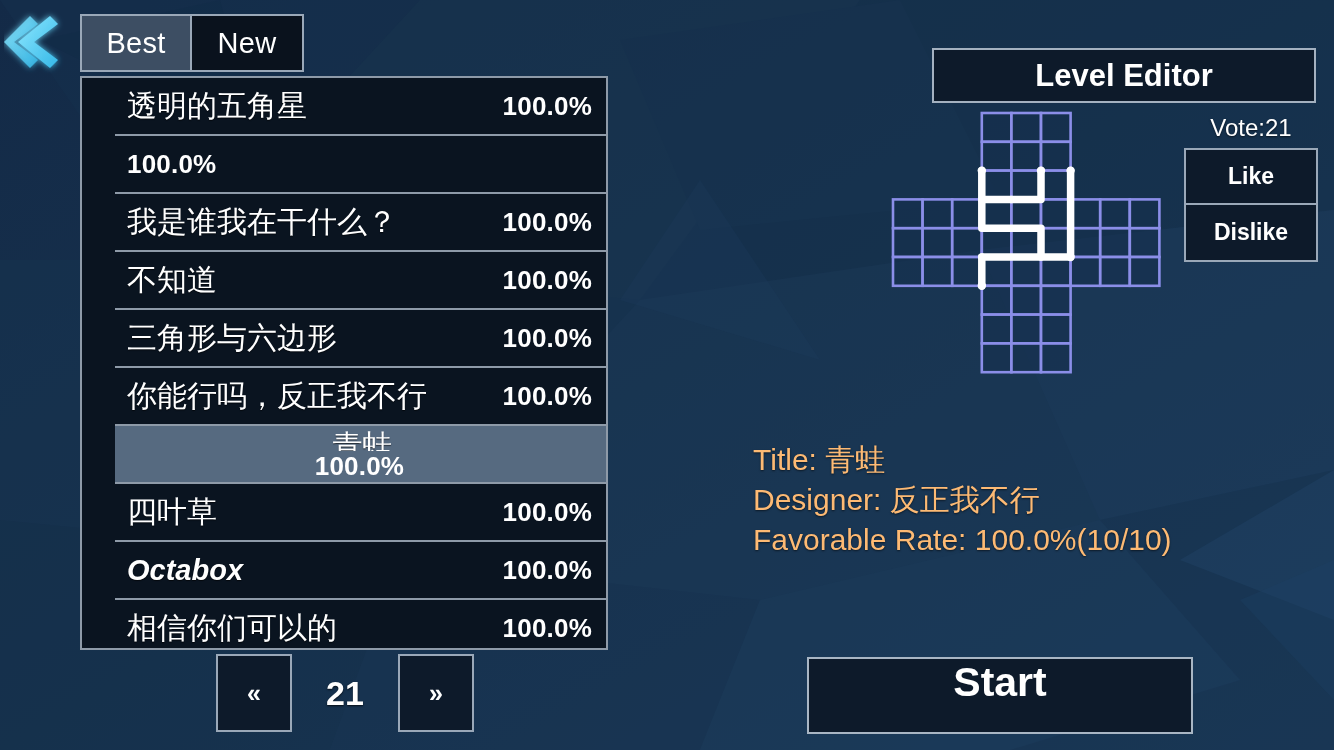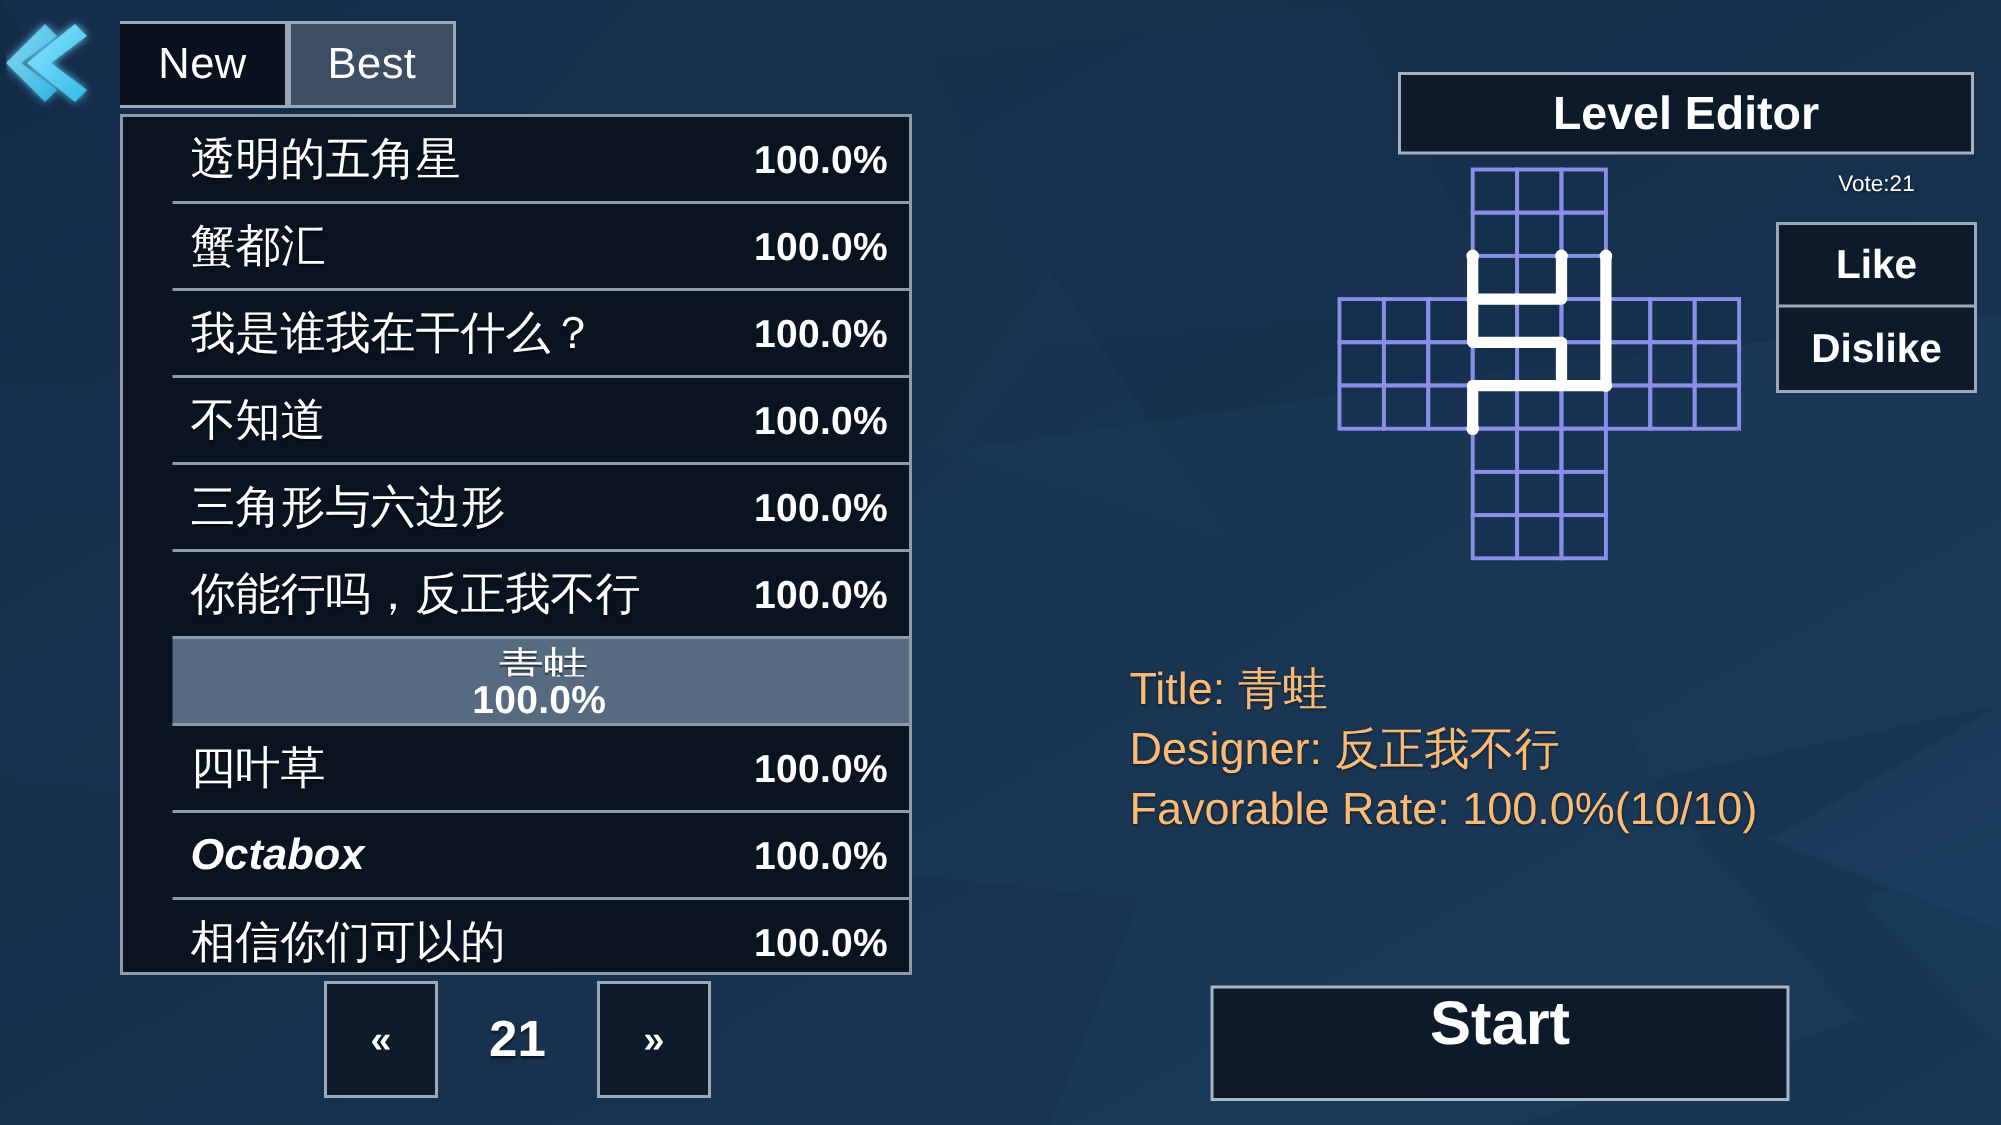--- a/index.html
+++ b/index.html
@@ -65,31 +65,31 @@
   }
   
   #level-editor-button{
     position:absolute;left:932px;top:16px;width:384px;height:55px;
     box-sizing:border-box;background:#0d1a2a;border:2px solid #a4b1c0;
     display:flex;align-items:center;justify-content:center;
     color:#ffffff;font-size:31px;font-weight:bold;cursor:pointer;z-index:5;margin-top:32px;
   }
   #vote-label{
     position:absolute;left:1186px;top:114px;width:130px;text-align:center;
-    color:#ffffff;font-size:15px;z-index:5;
+    color:#ffffff;font-size:24px;z-index:5;
     text-shadow:0 1px 2px rgba(0,0,0,.6);
   }
   #vote-buttons{
     position:absolute;left:1184px;top:148px;width:134px;z-index:5;
     border:2px solid #9aa8b8;box-sizing:border-box;background:#0d1a2a;
   }
   .vote-btn{
     height:55px;box-sizing:border-box;
     display:flex;align-items:center;justify-content:center;
-    color:#ffffff;font-size:27px;font-weight:bold;cursor:pointer;
+    color:#ffffff;font-size:23px;font-weight:bold;cursor:pointer;
   }
   .vote-btn.first{border-bottom:2px solid #9aa8b8;}
   
   #puzzle-preview{position:absolute;left:880px;top:100px;width:300px;height:290px;z-index:4;}
   
   #level-details{
     position:absolute;left:753px;top:440px;z-index:5;
     color:#fdba74;font-size:30px;line-height:40px;
     text-shadow:0 1px 2px rgba(0,0,0,.55);
   }
@@ -151,35 +151,34 @@
       </linearGradient>
     </defs>
     <g filter="url(#glow)">
       <polygon points="46,8 54,16 30,34 54,52 46,60 14,34" fill="url(#arrGrad)"></polygon>
       <polygon points="26,8 34,16 10,34 34,52 26,60 0,34" fill="url(#arrGrad)" opacity="0.85"></polygon>
     </g>
   </svg>
 </div>
 
 <div id="tabs">
+  <div class="tab active">
+    <span>Best</span>
+  </div>
   <div class="tab inactive">
     <span>New</span>
   </div>
-  <div class="tab active">
-    <span>Best</span>
-  </div>
 </div>
 
 <div id="level-list">
     <div class="level-row">
       <div class="level-name">透明的五角星</div>
       <div class="level-rate">100.0%</div>
     </div>
     <div class="level-row">
-      <div class="level-name">蟹都汇</div>
       <div class="level-rate">100.0%</div>
     </div>
     <div class="level-row">
       <div class="level-name">我是谁我在干什么？</div>
       <div class="level-rate">100.0%</div>
     </div>
     <div class="level-row">
       <div class="level-name">不知道</div>
       <div class="level-rate">100.0%</div>
     </div>

